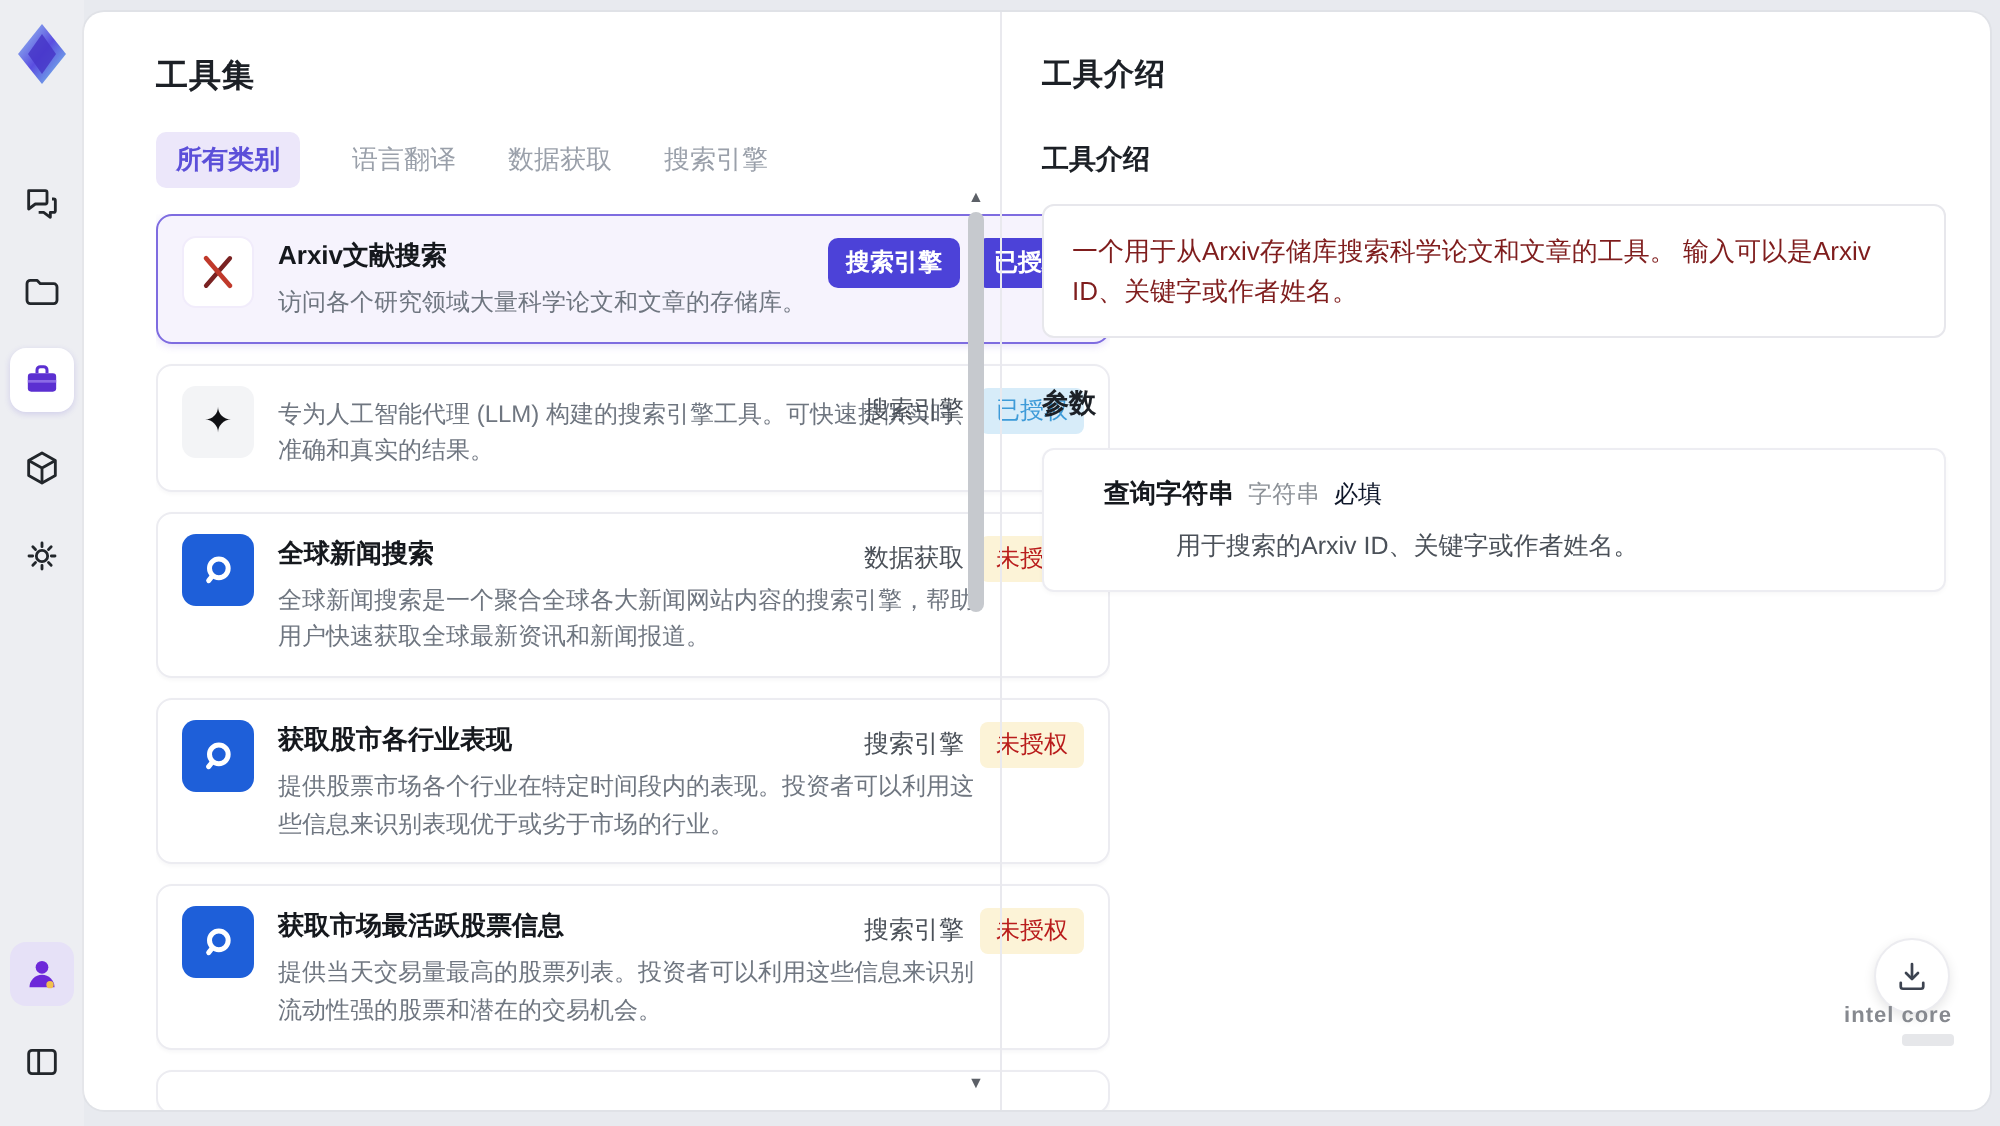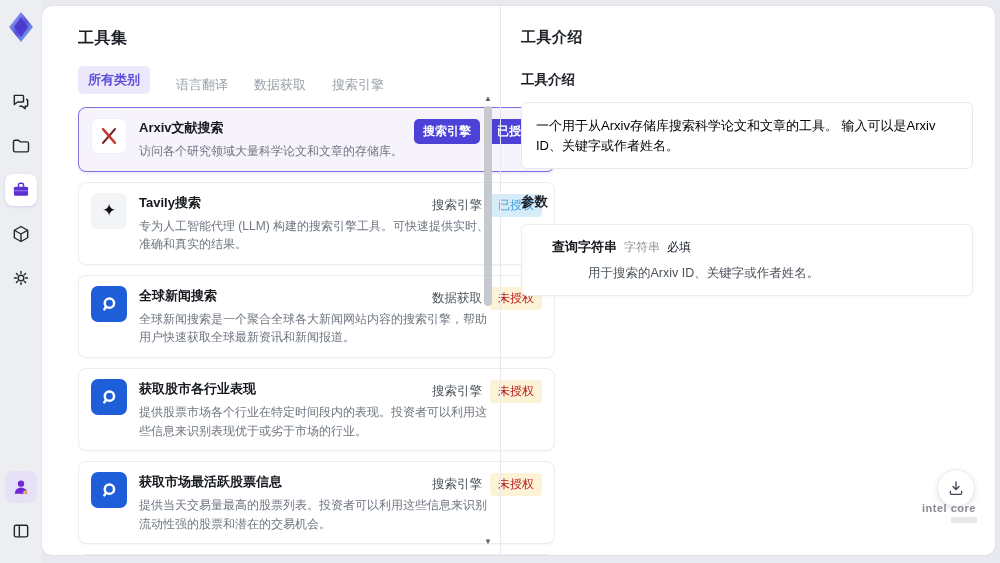--- a/index.html
+++ b/index.html
@@ -14,21 +14,21 @@
   .rail-btn.active { background:#ffffff; box-shadow:0 1px 3px rgba(80,60,200,.18); }
   .rail-btn.tinted { background:#e6e1f7; }
   .rail-spacer { flex:1; }
 
   
   .main { flex:1; background:#ffffff; margin:6px 5px 8px 0; border-radius:10px; display:flex; overflow:hidden; position:relative; box-shadow:0 0 0 1px rgba(0,0,0,.03); }
 
   
   .list-pane { width:458px; flex-shrink:0; position:relative; padding-left:36px; }
   .pane-title { font-size:16px; font-weight:bold; margin-top:22px; letter-spacing:.5px; }
-  .tabs { display:flex; align-items:flex-end; gap:26px; margin-top:17px; }
+  .tabs { display:flex; align-items:center; gap:26px; margin-top:17px; }
   .tab { font-size:13px; color:#9aa0aa; cursor:pointer; white-space:nowrap; }
   .tab.active { color:#5b4fd9; background:#ece7fa; padding:5px 10px; border-radius:5px; font-weight:bold; }
 
   .cards { margin-top:13px; height:452px; overflow:hidden; display:flex; flex-direction:column; gap:10px; width:477px; }
   .card { position:relative; display:flex; background:#fff; border:1px solid #ececf1; border-radius:8px; padding:10px 12px; cursor:pointer; box-shadow:0 1px 2px rgba(20,20,40,.04); flex-shrink:0; }
   .card.selected { background:#f6f3fd; border:1.5px solid #7e6ce0; box-shadow:0 1px 4px rgba(110,80,220,.18); }
   .tool-icon { width:36px; height:36px; border-radius:7px; display:flex; align-items:center; justify-content:center; flex-shrink:0; margin-right:12px; }
   .tool-icon.white { background:#ffffff; border:1px solid #f1ecfb; }
   .tool-icon.gray  { background:#f3f4f6; }
   .tool-icon.blue  { background:#1e5fd9; }
@@ -46,21 +46,21 @@
   
   .scrollbar { position:absolute; right:6px; top:88px; bottom:8px; width:12px; display:flex; flex-direction:column; align-items:center; }
   .scroll-arrow { font-size:8px; color:#5c6067; line-height:10px; height:10px; cursor:pointer; user-select:none; }
   .scroll-track { flex:1; width:100%; position:relative; }
   .scroll-thumb { position:absolute; top:2px; left:2px; width:8px; height:200px; background:#c6c9ce; border-radius:4px; cursor:grab; }
 
   
   .details { flex:1; border-left:1px solid #e9e9ee; padding:22px 22px 0 20px; position:relative; }
   .details-title { font-size:15px; font-weight:bold; letter-spacing:.5px; }
   .section-h { font-size:13.5px; font-weight:bold; margin-top:24px; }
-  .intro-box { margin-top:13px; border:1px solid #e7e7ec; border-radius:6px; padding:13px 14px; font-size:13px; color:#000000; line-height:1.5; background:#fff; }
+  .intro-box { margin-top:13px; border:1px solid #e7e7ec; border-radius:6px; padding:13px 14px; font-size:13px; color:#7f1d1d; line-height:1.5; background:#fff; }
   .param-card { margin-top:13px; border:1px solid #ededf2; border-radius:6px; padding:13px 30px; background:#fff; box-shadow:0 1px 2px rgba(20,20,40,.03); }
   .param-head { display:flex; align-items:baseline; gap:7px; }
   .param-name { font-size:13px; font-weight:bold; color:#15181d; }
   .param-type { font-size:12px; color:#8b9096; }
   .param-req { font-size:12px; color:#0f172a;font-family:Liberation Mono, monospace; }
   .param-desc { font-size:12.5px; color:#4b5159; margin-top:9px;margin-left:36px; }
 
   
   .fab { position:absolute; right:20px; bottom:48px; width:38px; height:38px; border-radius:50%; background:#fff; border:1px solid #ececf0; box-shadow:0 2px 6px rgba(0,0,0,.10); display:flex; align-items:center; justify-content:center; cursor:pointer; }
   .brand { position:absolute; right:14px; bottom:32px; width:64px; text-align:center; }
@@ -164,21 +164,20 @@
             <span class="badge-solid">搜索引擎</span>
             <span class="badge-solid">已授权</span>
           </div>
         </div>
 
         <div class="card">
           <div class="tool-icon gray">
             <span class="sparkle">✦</span>
           </div>
           <div class="card-body">
-            <div class="card-title">Tavily搜索</div>
             <div class="card-desc">专为人工智能代理 (LLM) 构建的搜索引擎工具。可快速提供实时、准确和真实的结果。</div>
           </div>
           <div class="badges">
             <span class="cat-text">搜索引擎</span>
             <span class="pill ok">已授权</span>
           </div>
         </div>
 
         <div class="card">
           <div class="tool-icon blue">

